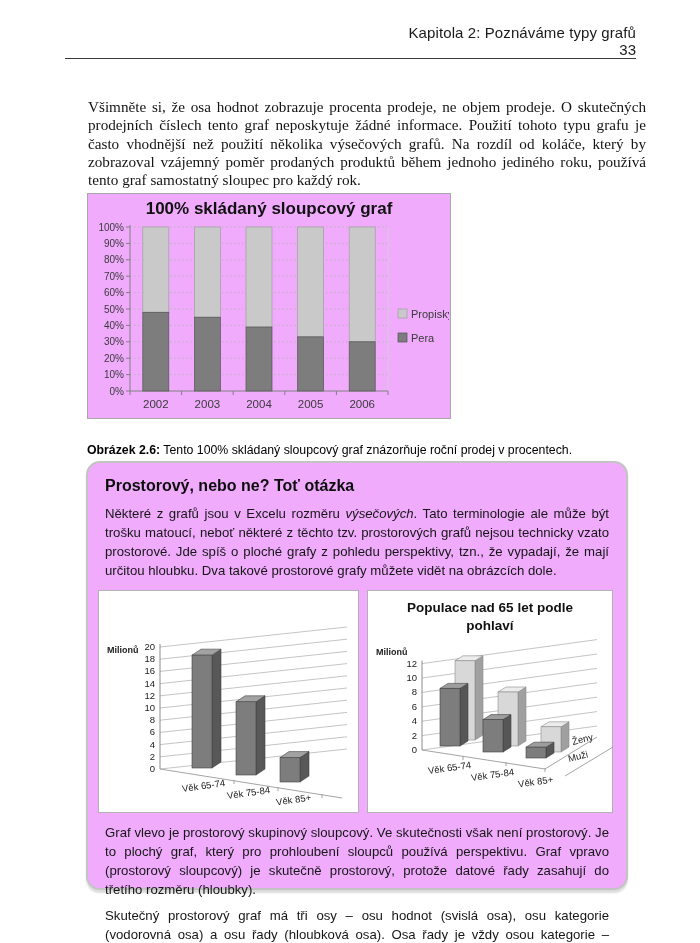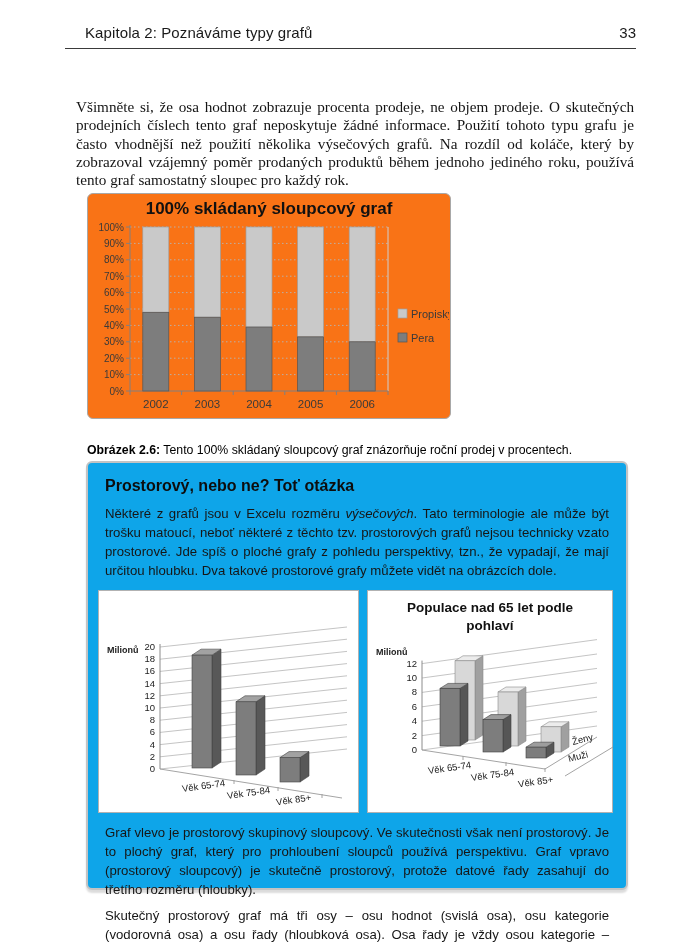--- a/index.html
+++ b/index.html
@@ -1,35 +1,35 @@
 <!DOCTYPE html>
 <html lang="cs"><head>
 <meta charset="utf-8">
 <style>
   html,body{margin:0;padding:0;background:#e8e8e8;}
   .page{position:relative;width:700px;height:943px;background:#ffffff;margin:0 auto;
         font-family:"Liberation Sans",sans-serif;color:#1a1a1a;overflow:hidden;}
   
   .hdr{position:absolute;left:65px;right:64px;top:24px;display:flex;justify-content:space-between;
-       align-items:flex-end;border-bottom:1.5px solid #3a3a3a;padding-bottom:7px;font-size:15px;}
+       align-items:flex-end;border-bottom:1.5px solid #3a3a3a;font-size:15px;flex-direction:column;}
   .hdr .chapter{margin-left:20px;letter-spacing:.1px;}
   
-  .intro{position:absolute;left:76px;top:83px;width:558px;font-family:"Liberation Serif",serif;
+  .intro{position:absolute;left:88px;top:83px;width:558px;font-family:"Liberation Serif",serif;
          font-size:15.2px;line-height:1.2;text-align:justify;color:#141414;}
   
   .fig1{position:absolute;left:87px;top:193px;width:362px;height:224px;border:1px solid #a8a8a8;
-        border-radius:6px;background:#f97316;}
+        border-radius:0;background:#f0abfc;}
   .ctitle{text-align:center;font-weight:bold;font-size:17px;margin-top:5px;color:#111;}
   .fig1 svg{position:absolute;left:0;top:27px;}
   
   .caption{position:absolute;left:87px;top:431px;width:548px;font-size:12.3px;color:#000000;}
   
   .sbox{position:absolute;left:86px;top:461px;width:542px;height:429px;box-sizing:border-box;
-        border:2px solid #c3c3c3;border-radius:6px;box-shadow:0 3px 2px rgba(0,0,0,.14);
-        padding:12px 17px 0;background:#0ea5e9;}
+        border:2px solid #c3c3c3;border-radius:14px;box-shadow:0 3px 2px rgba(0,0,0,.14);
+        padding:12px 17px 0;background:#f0abfc;}
   .sbox h2{font-size:16px;margin:2px 0 9px;color:#0d0d0d;}
   .sb-p{font-size:13.2px;line-height:1.44;text-align:justify;margin:0 0 7px;color:#161616;}
   .minirow{display:flex;gap:8px;margin:10px -7px 10px;}
   .mini{position:relative;border:1px solid #b2b2b2;background:#fff;box-sizing:border-box;}
   .mini-l{width:261px;height:223px;}
   .mini-r{width:246px;height:223px;}
   .mtitle{text-align:center;font-weight:bold;font-size:13.5px;margin-top:8px;line-height:1.35;color:#111;}
   .mini-r .mtitle{padding:0 28px;}
   .mini svg{position:absolute;left:1px;}
   .mini-l svg{top:26px;}

